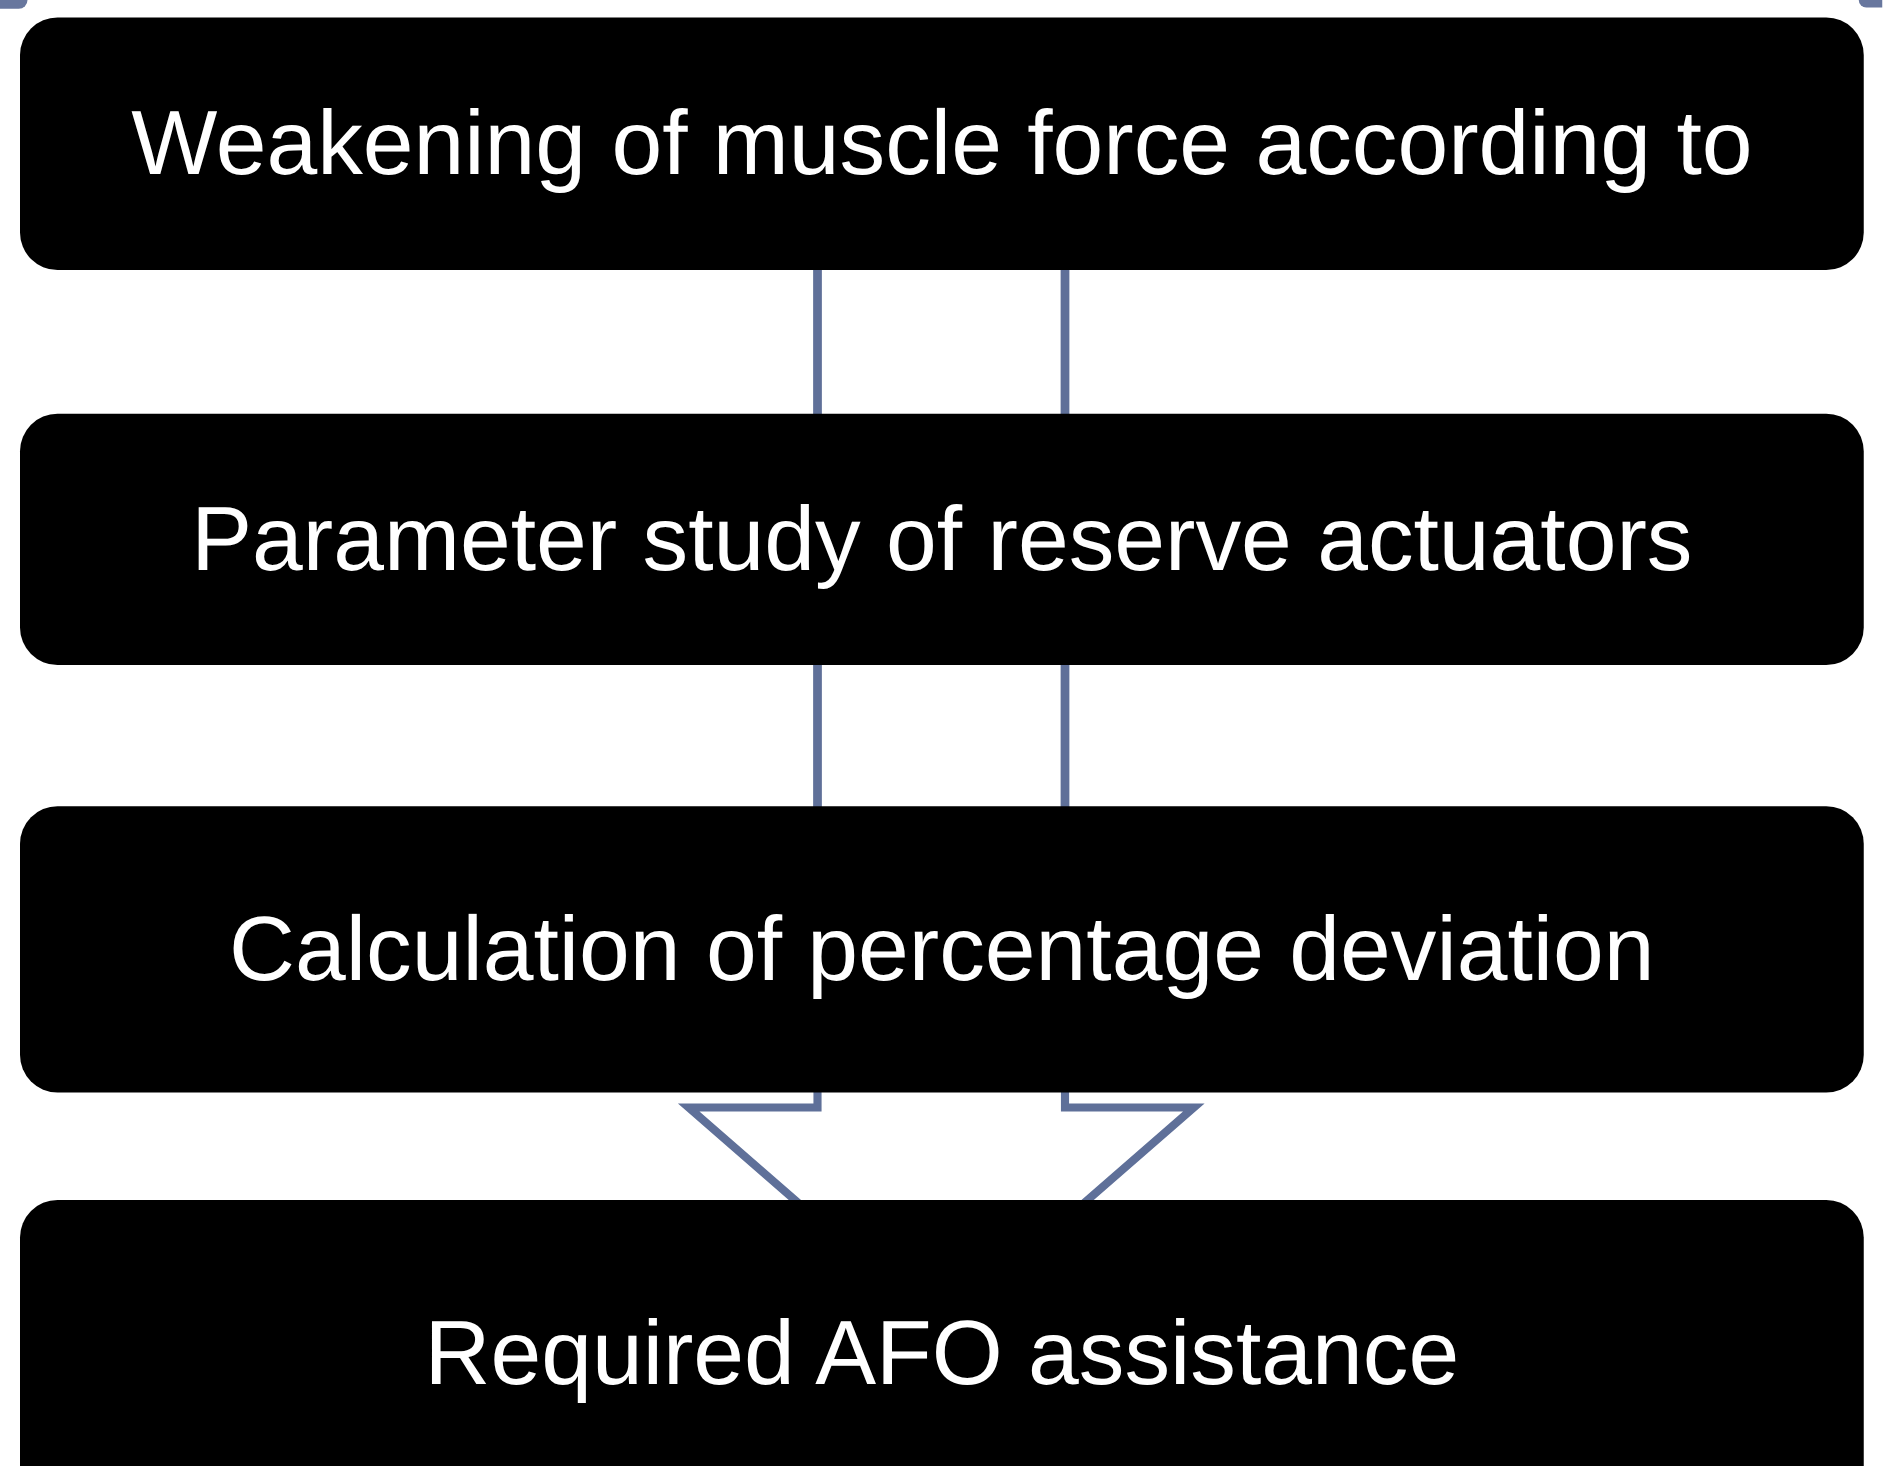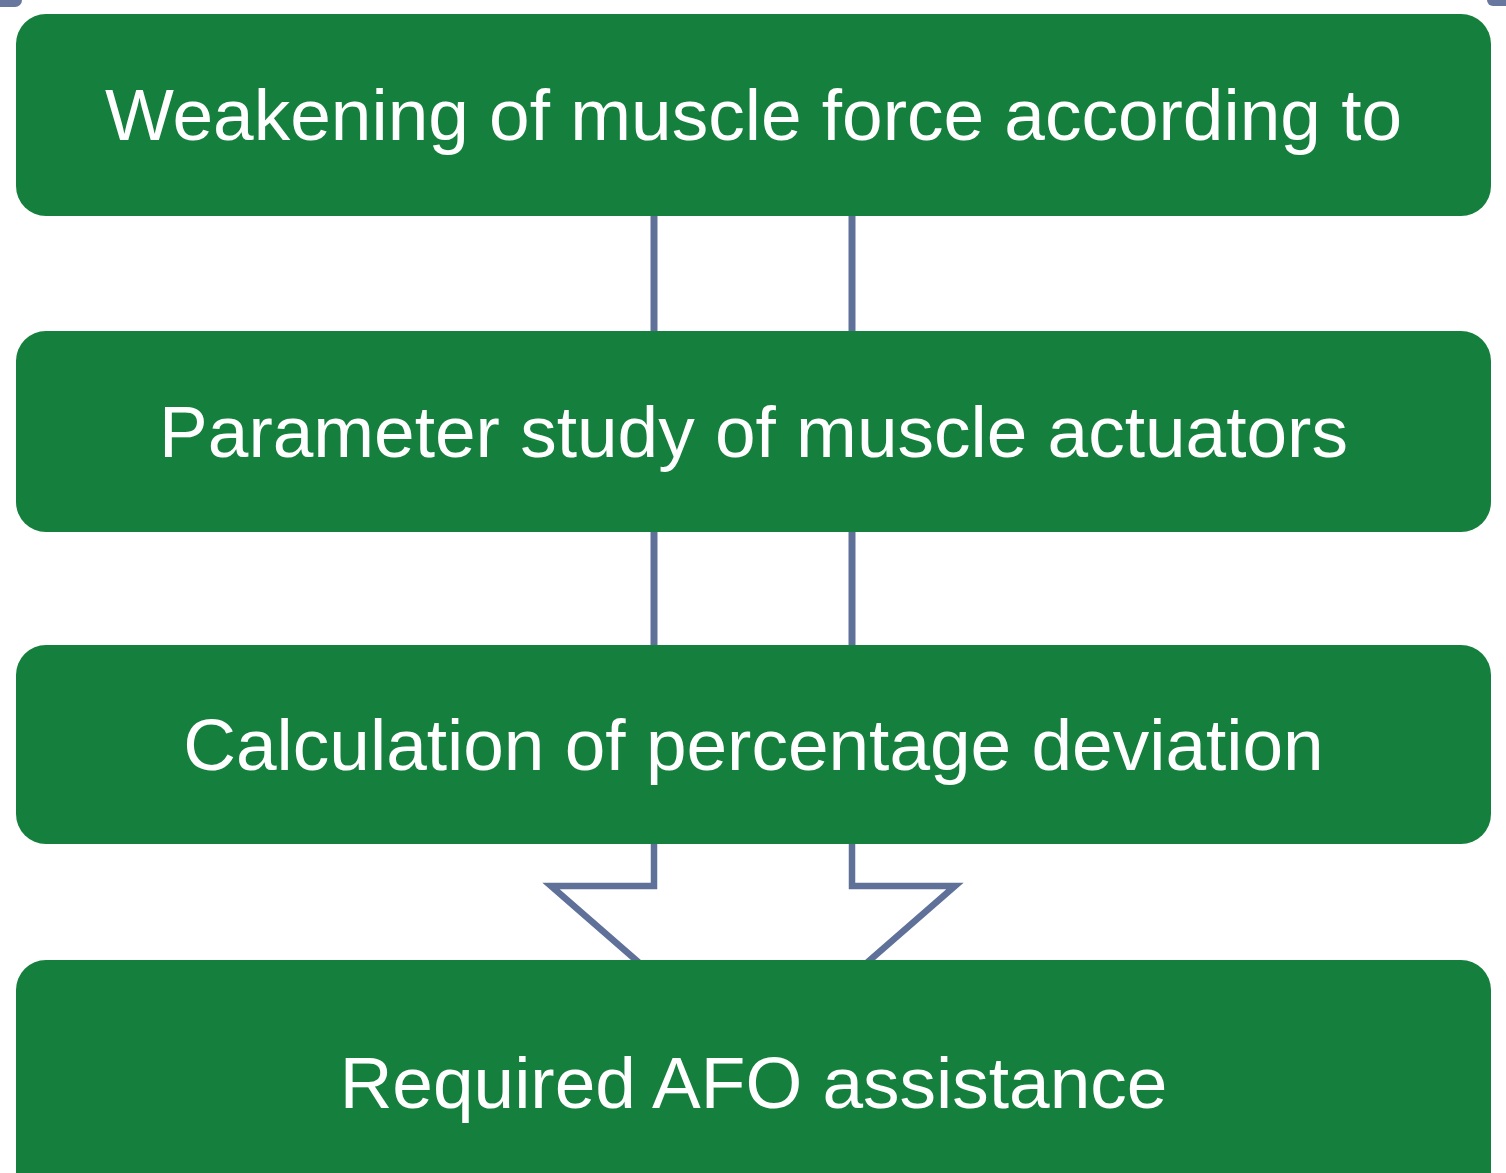--- a/index.html
+++ b/index.html
@@ -19,37 +19,37 @@
     left: 0;
     top: 0;
     width: 1506px;
     height: 1173px;
     z-index: 0;
   }
   .flow-box {
     position: absolute;
     left: 16px;
     width: 1475px;
-    background: #15803d;
+    background: #000000;
     border-radius: 30px;
     z-index: 1;
     display: flex;
     flex-direction: column;
     align-items: center;
     justify-content: center;
     text-align: center;
     color: #FFFFFF;
     font-size: 73px;
     line-height: 88px;
     white-space: nowrap;
   }
   .flow-box .line { display: block; }
   #box-1 { top: 14px;  height: 202px; }
   #box-2 { top: 331px; height: 201px; }
-  #box-3 { top: 645px; height: 199px; }
+  #box-3 { top: 645px; height: 229px; }
   #box-4 { top: 960px; height: 246px; }
   .crop-sliver {
     position: absolute;
     top: 0;
     background: #68779E;
     z-index: 1;
   }
   #sliver-left {
     left: 0;
     width: 22px;
@@ -82,21 +82,21 @@
 </svg>
 
 <div id="sliver-left" class="crop-sliver"></div>
 <div id="sliver-right" class="crop-sliver"></div>
 
 <div id="box-1" class="flow-box">
   <span class="line">Weakening of muscle force according to</span>
 </div>
 
 <div id="box-2" class="flow-box">
-  <span class="line">Parameter study of muscle actuators</span>
+  <span class="line">Parameter study of reserve actuators</span>
 </div>
 
 <div id="box-3" class="flow-box">
   <span class="line">Calculation of percentage deviation</span>
 </div>
 
 <div id="box-4" class="flow-box">
   <span class="line">Required AFO assistance</span>
 </div>
 

